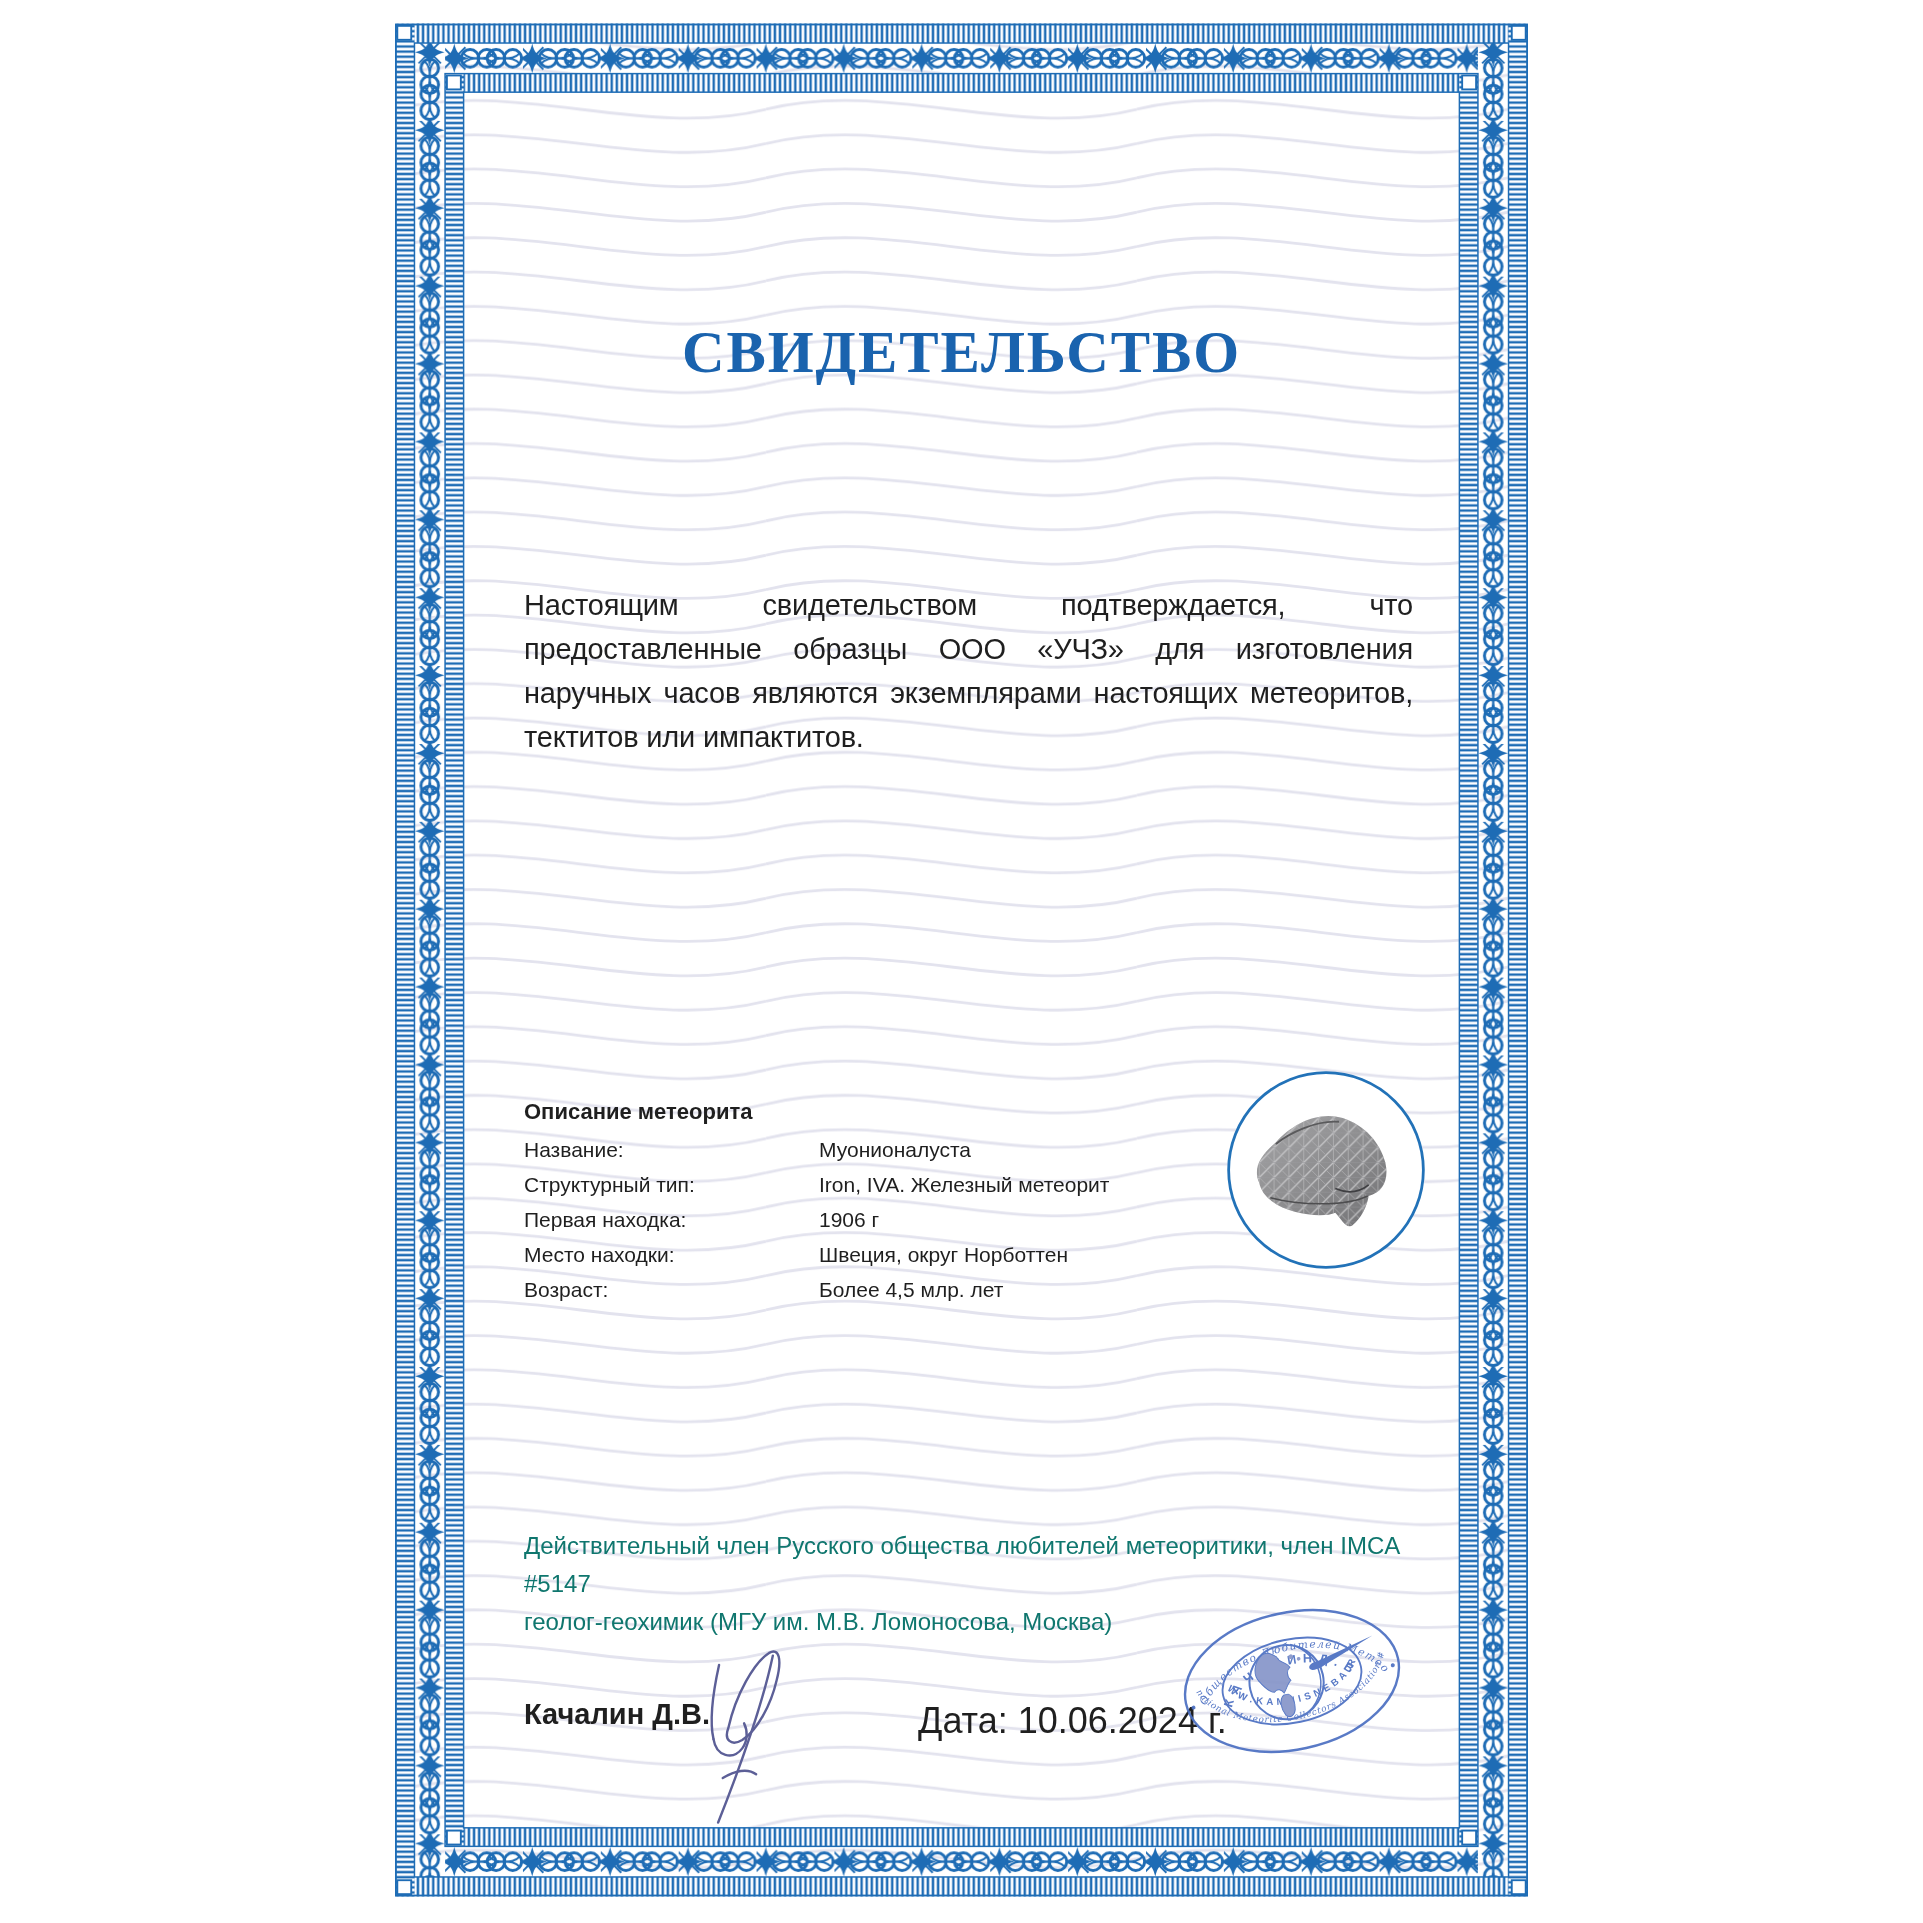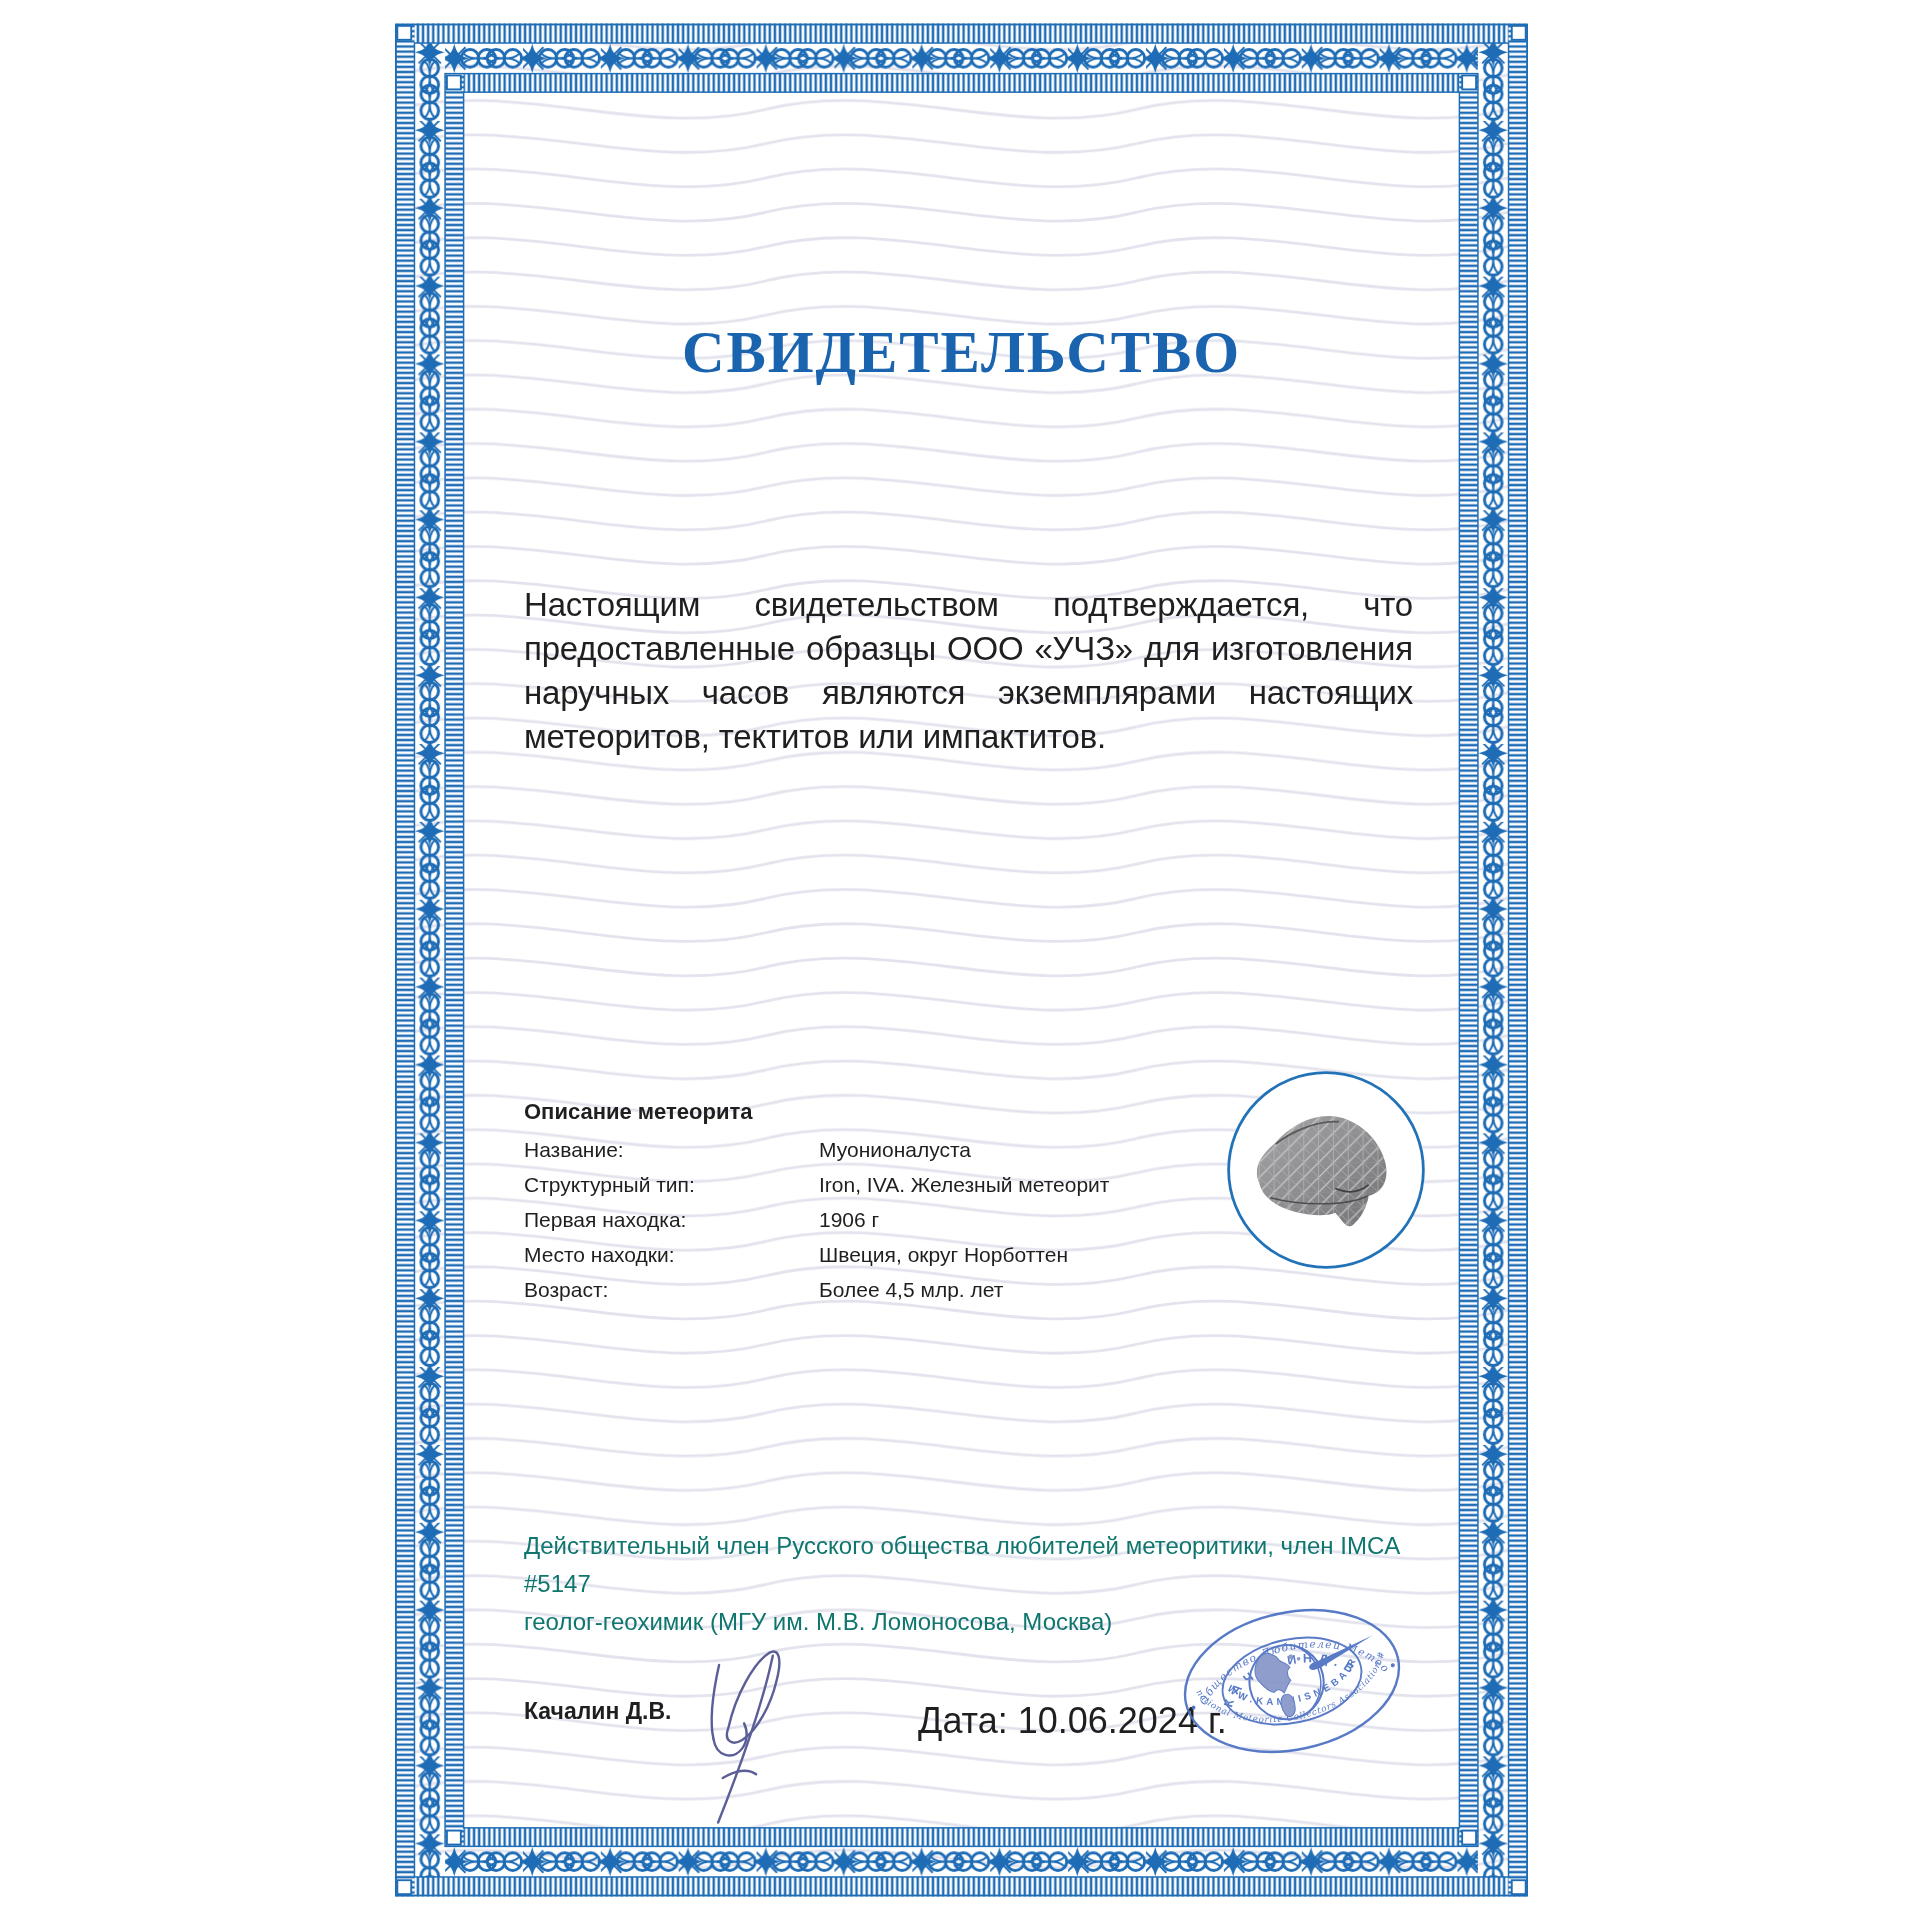--- a/index.html
+++ b/index.html
@@ -3,31 +3,31 @@
 <meta charset="utf-8">
 <style>
   html,body{margin:0;padding:0;}
   body{width:1924px;height:1924px;background:#ffffff;font-family:"Liberation Sans",sans-serif;position:relative;overflow:hidden;}
   .abs{position:absolute;}
   #certificate{left:395px;top:23px;width:1133px;height:1874px;background:#ffffff;}
   #certificate > svg.layer{position:absolute;left:0;top:0;}
   .cert-title{left:0;top:278px;width:1133px;text-align:center;
     font-family:"Liberation Serif",serif;font-weight:700;font-size:59px;letter-spacing:1.9px;
     color:#1a63ae;line-height:102px;}
-  .body-par{left:129px;width:889px;font-size:33px;line-height:44px;color:#1f1f1f;
+  .body-par{left:129px;width:889px;font-size:29px;line-height:44px;color:#1f1f1f;
     text-align:justify;text-align-last:left;letter-spacing:-0.2px;}
   #par1{top:560px;}
   #par2{top:698px;}
   .section-heading{left:129px;top:1076px;font-size:22px;font-weight:700;color:#1f1f1f;}
   .fields{left:129px;top:1109px;width:889px;font-size:21px;line-height:35px;color:#1f1f1f;}
   .frow{display:flex;}
   .flabel{width:295px;flex:0 0 295px;}
   .fvalue{flex:1;}
   .membership{left:129px;top:1504px;width:889px;font-size:24px;line-height:38px;color:#0f766e;}
-  .signer{left:129px;top:1675px;font-size:23px;font-weight:700;color:#1f1f1f;}
+  .signer{left:129px;top:1675px;font-size:29px;font-weight:700;color:#1f1f1f;}
   .datetxt{left:523px;top:1677px;font-size:36px;color:#1f1f1f;}
   #meteorite-photo{left:829px;top:1045px;}
   #signature{left:296px;top:1616px;}
   #stamp{left:767px;top:1570px;}
 </style>
 </head>
 <body>
 
 <div id="certificate" class="abs">
 

